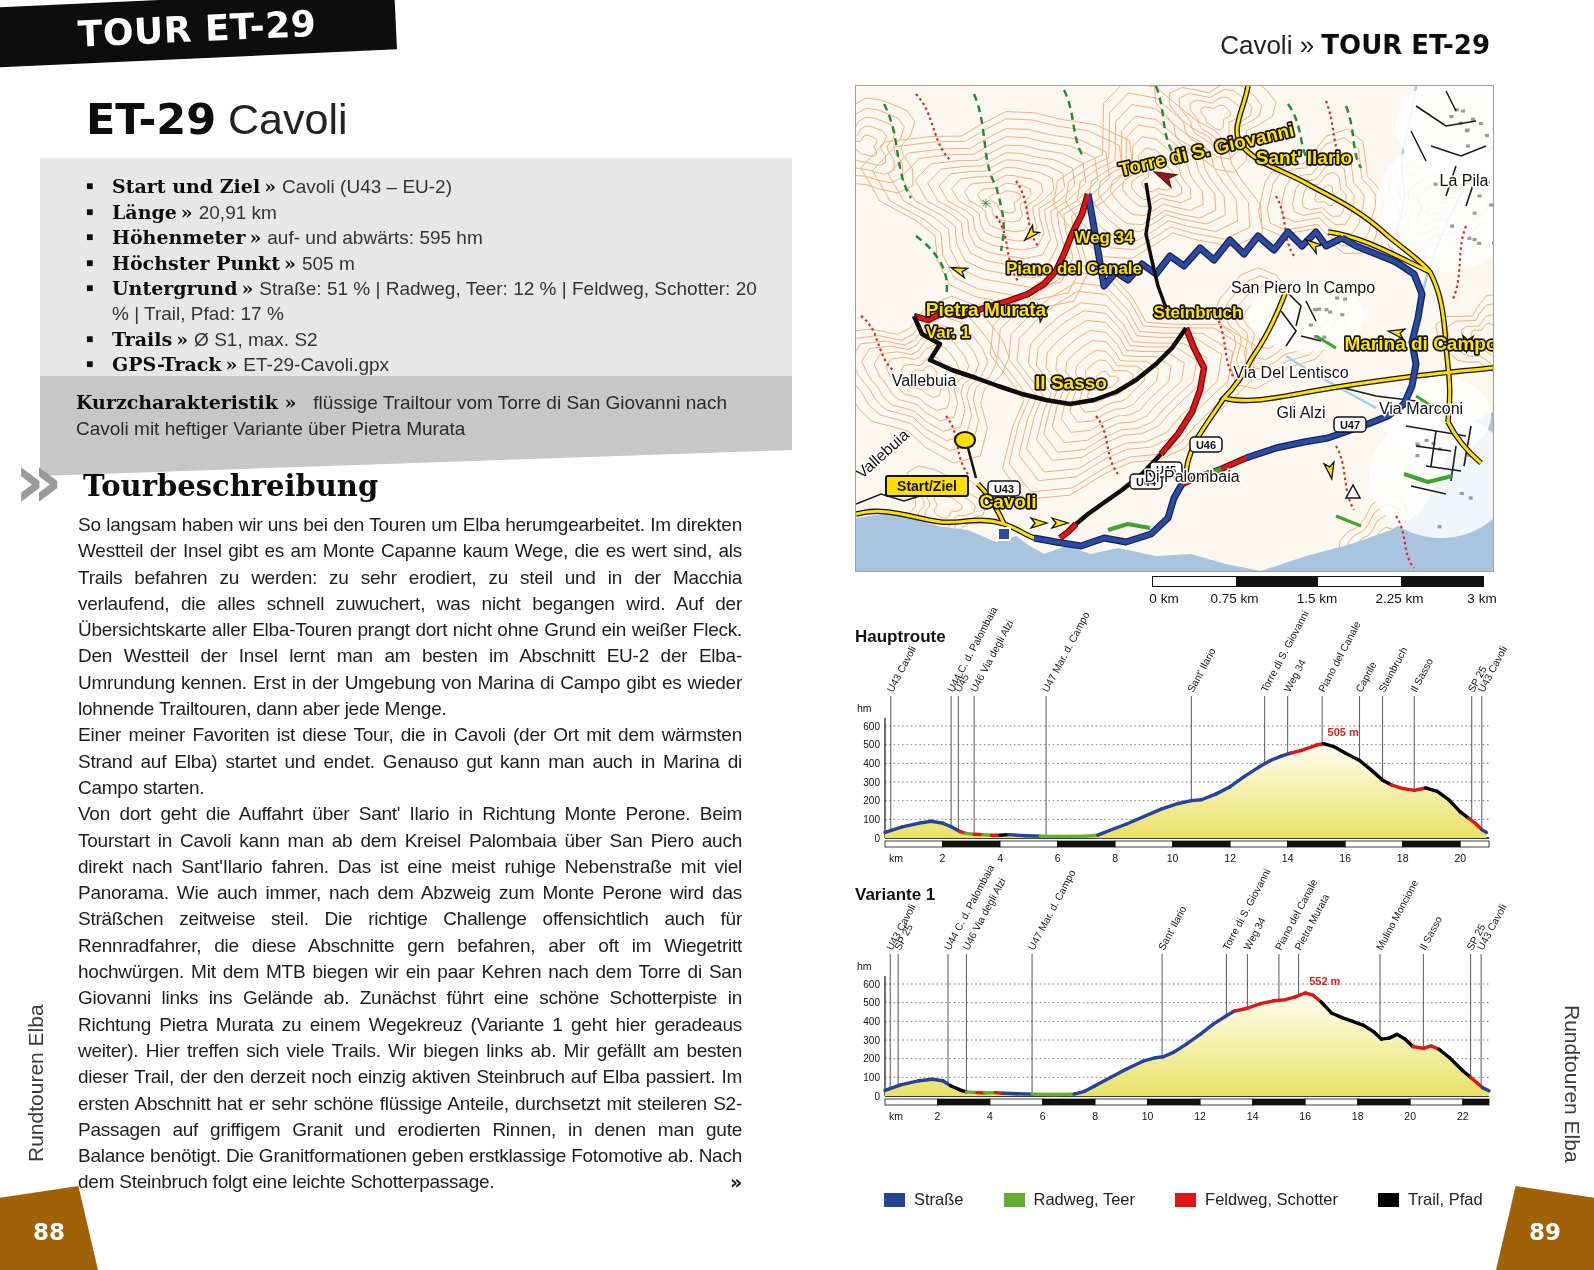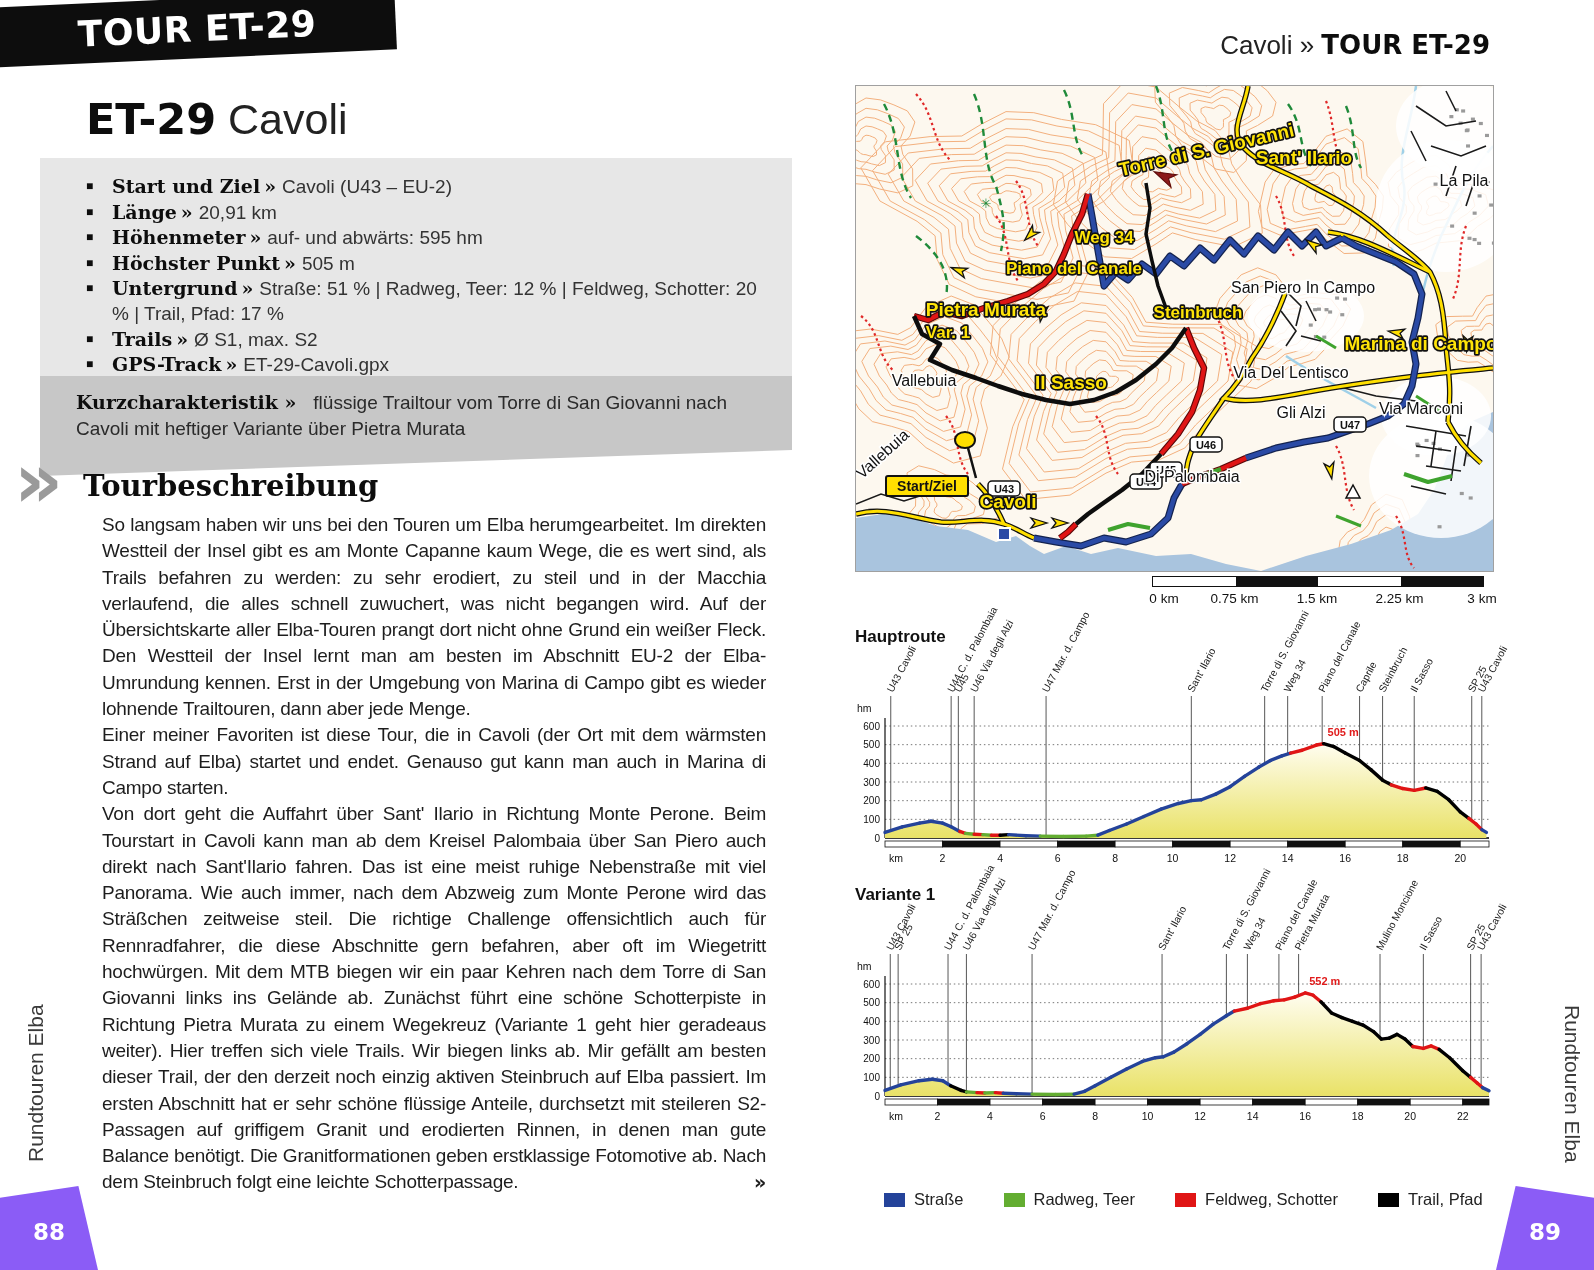--- a/index.html
+++ b/index.html
@@ -23,28 +23,28 @@
   .fsep{margin:0 6px 0 4px;}
   .kurz{position:absolute;left:40px;top:376px;width:752px;box-sizing:border-box;background:#c7c7c7;
         clip-path:polygon(0 0,100% 0,100% 74%,0 100%);padding:13px 26px 34px 36px;font-size:19px;
         line-height:26px;color:#2a2a2a;}
   .kurz b{font-family:"DejaVu Serif",serif;color:#0d0d0d;margin-right:17px;}
   .tb-chevron{position:absolute;left:14px;top:436px;font-size:76px;font-family:"DejaVu Sans",sans-serif;
         font-weight:bold;color:#9a9a9a;}
   .tb-heading{position:absolute;left:78px;top:464px;margin:5px;font-family:"DejaVu Serif",serif;
         font-weight:bold;font-size:29px;color:#0d0d0d;}
   .body-text{position:absolute;left:78px;top:512px;width:664px;font-size:19px;line-height:26.3px;
-        text-align:justify;letter-spacing:-.25px;color:#1d1d1d;margin-left:24px;}
+        text-align:justify;letter-spacing:-.25px;color:#1d1d1d;}
   .body-text p{margin:0;}
   .cont{float:right;font-weight:bold;font-family:"DejaVu Sans",sans-serif;}
   
   .side-label{position:absolute;font-size:21px;color:#3a3a3a;white-space:nowrap;}
   .side-left{left:24px;top:1162px;transform:rotate(-90deg);transform-origin:0 0;}
   .side-right{left:1584px;top:1005px;transform:rotate(90deg);transform-origin:0 0;}
-  .pagenum{position:absolute;bottom:0;width:98px;height:84px;background:#8b5cf6;color:#fff;
+  .pagenum{position:absolute;bottom:0;width:98px;height:84px;background:#a16207;color:#fff;
         font-family:"DejaVu Sans",sans-serif;font-weight:bold;font-size:23px;display:flex;
         align-items:center;justify-content:center;padding-top:8px;box-sizing:border-box;}
   .pn-left{left:0;clip-path:polygon(0 14%,80% 0,100% 100%,0 100%);}
   .pn-right{right:0;clip-path:polygon(20% 0,100% 14%,100% 100%,0 100%);}
   
   .map-box{position:absolute;left:855px;top:85px;width:637px;height:485px;border:1.5px solid #a0a0a0;
         background:#fdf8ef;box-sizing:content-box;}
   .map-box svg{display:block;}
   
   .scalebar{position:absolute;left:1152px;top:576px;width:334px;height:34px;}

